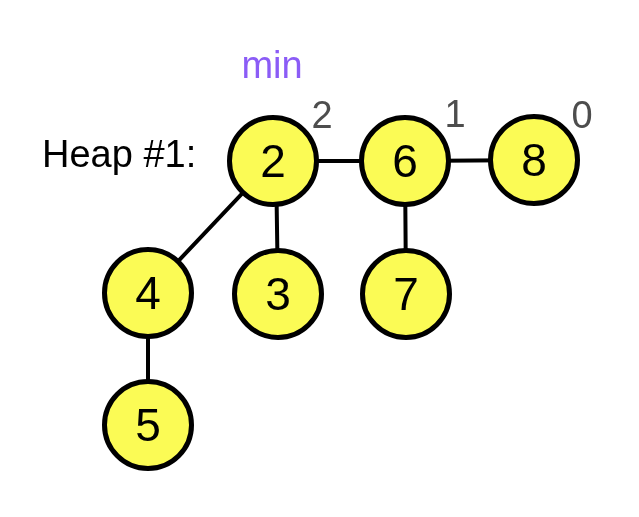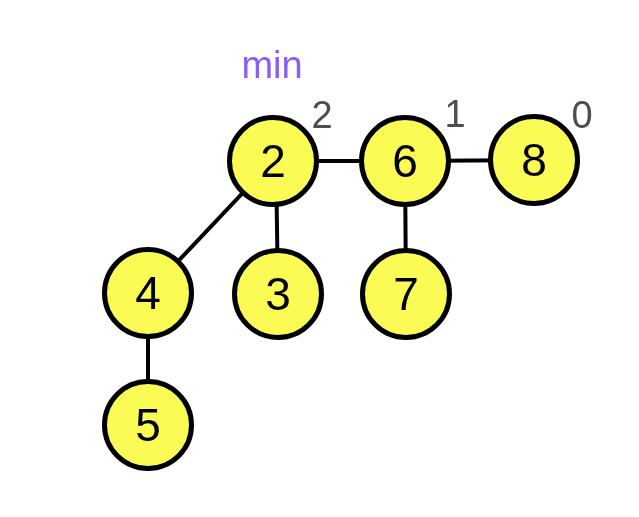--- a/index.html
+++ b/index.html
@@ -85,20 +85,21 @@
   .order-1 { left: 442px; top: 95px; }
   .order-2 { left: 569px; top: 96px; }
 </style>
 </head>
 <body>
 
 <div class="canvas">
 
   <div class="min-label">min</div>
 
+  <div class="heap-label">Heap #1:</div>
 
   <svg class="edges" width="639" height="517" viewBox="0 0 639 517">
     <line x1="273" y1="161" x2="405" y2="161"></line>
     <line x1="405" y1="161" x2="534" y2="160"></line>
     <line x1="273" y1="161" x2="148" y2="293"></line>
     <line x1="276" y1="161" x2="278" y2="294"></line>
     <line x1="405" y1="161" x2="406" y2="294"></line>
     <line x1="148" y1="293" x2="148" y2="425"></line>
   </svg>
 

